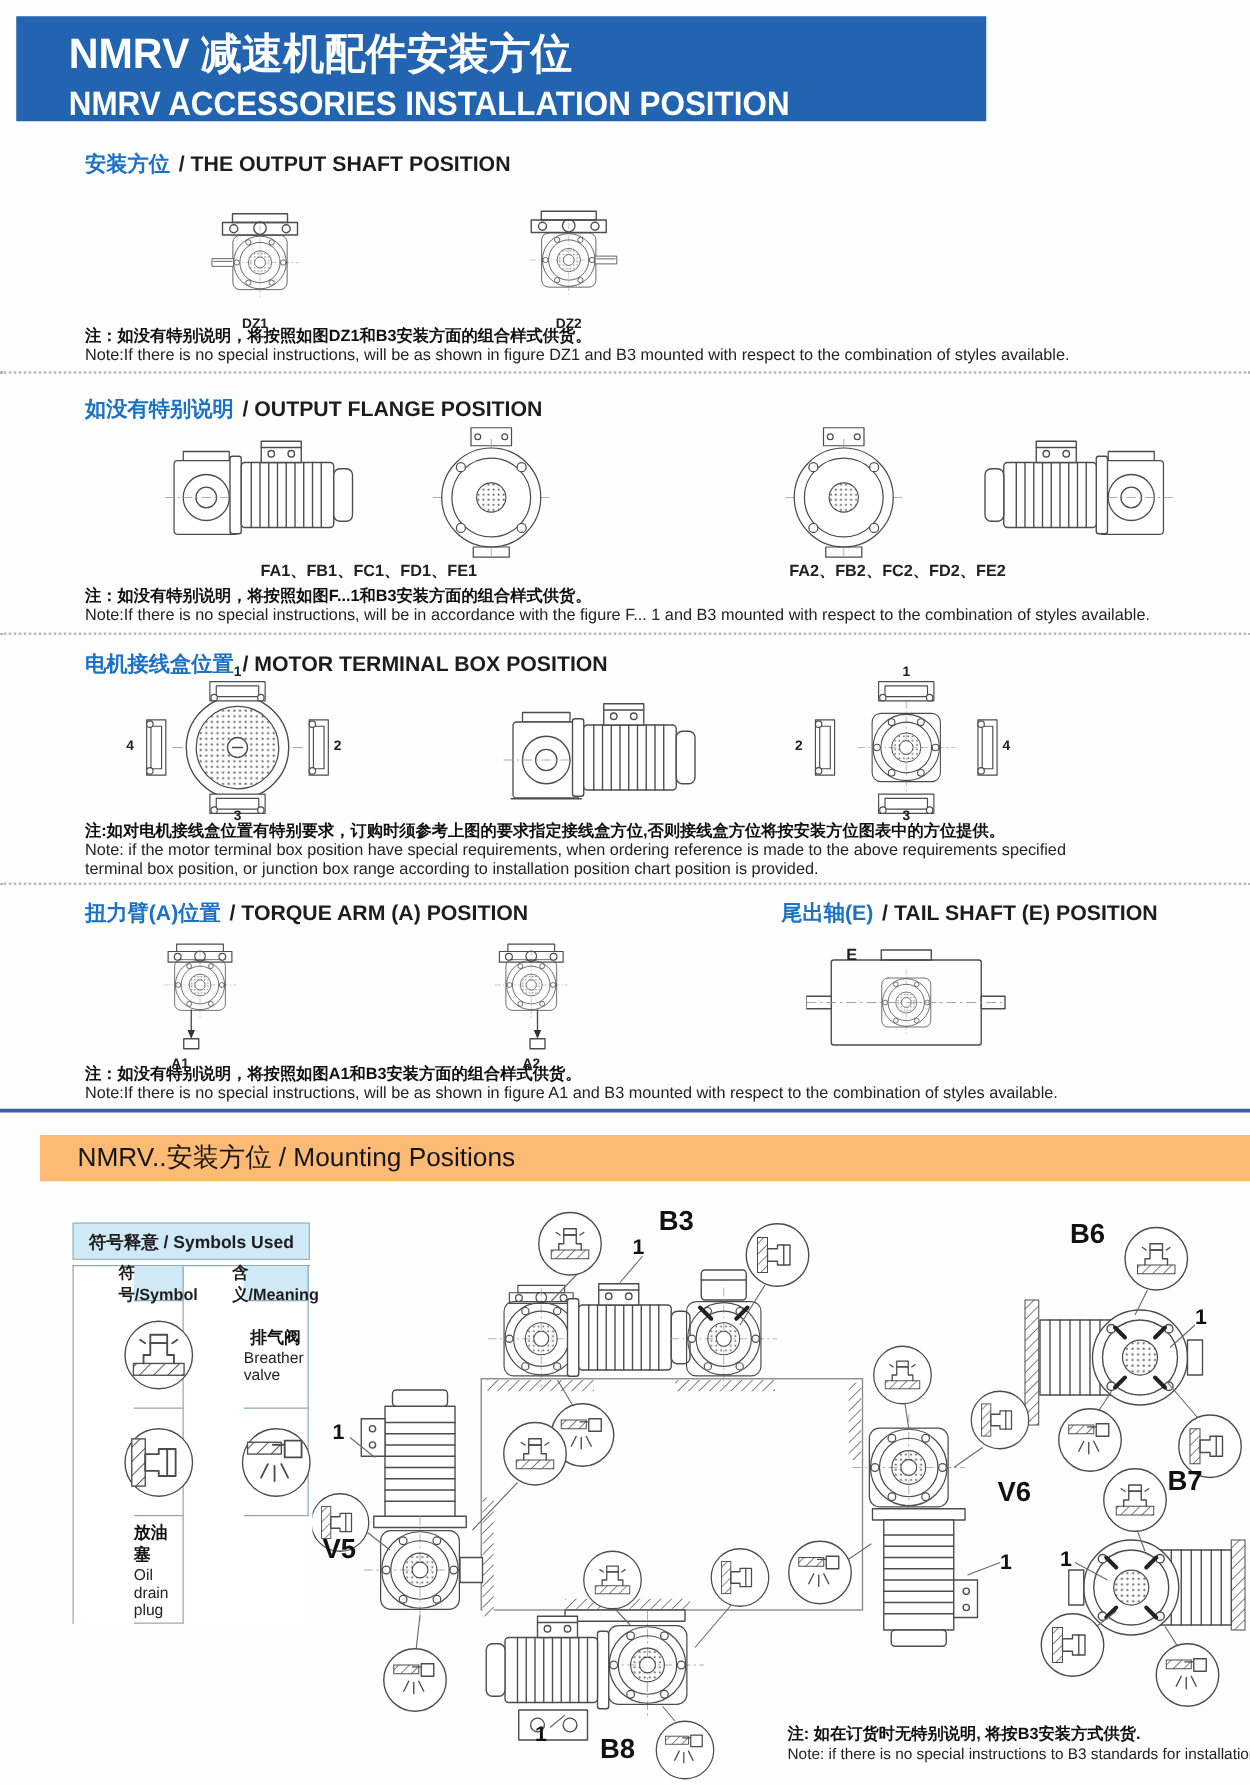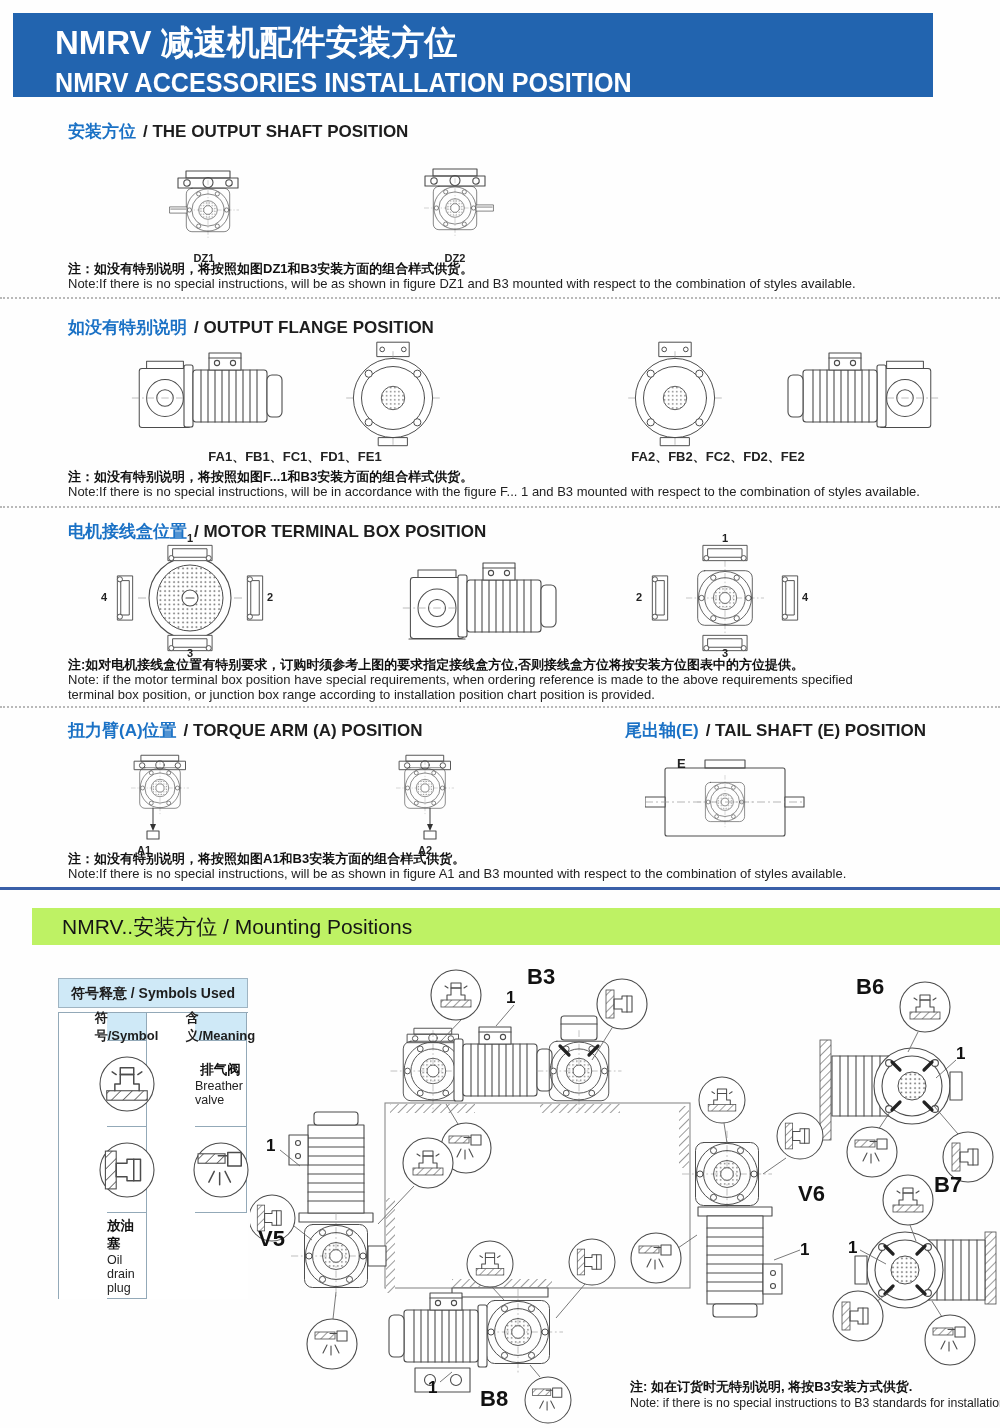--- a/index.html
+++ b/index.html
@@ -1,39 +1,39 @@
 <!DOCTYPE html>
 <html><head>
 <meta charset="utf-8">
 <style>
   html,body{margin:0;padding:0;background:#fff;}
   .page{position:relative;width:1000px;height:1428px;background:#fefefe;overflow:hidden;
         font-family:"Liberation Sans","DejaVu Sans",sans-serif;color:#1d1d1d;}
   .abs{position:absolute;}
   
-  .banner{left:13px;top:13px;width:920px;height:84px;background:#2264af;color:#fff;
+  .banner{left:13px;top:13px;width:776px;height:84px;background:#2264af;color:#fff;
           box-sizing:border-box;padding:5px 0 0 42px;}
   .banner .t1{font-size:34px;font-weight:bold;margin:2px 0 0;transform:scaleX(.97);transform-origin:left;white-space:nowrap;}
   .banner .t2{font-size:27px;font-weight:bold;margin:2px 0 0;transform:scaleX(.93);transform-origin:left;white-space:nowrap;}
   
   .sec-title{font-size:17px;font-weight:bold;white-space:nowrap;}
   .sec-title .zh{color:#1a71c5;}
   .sec-title .en{color:#1d1d1d;margin-left:7px;}
   
   .note-zh{font-size:13px;font-weight:bold;color:#101010;white-space:nowrap;}
   .note-en{font-size:13px;color:#222;white-space:nowrap;}
   
   .dot-sep{left:0;width:1000px;height:0;border-top:2px dotted #b9b9b9;}
   .blue-sep{left:0;width:1000px;height:3px;background:#3a5fa8;}
   
   .fig-label{font-size:11px;font-weight:bold;color:#222;text-align:center;}
   .grp-label{font-size:13px;font-weight:bold;color:#222;text-align:center;white-space:nowrap;}
   .numlbl{position:absolute;font-size:11px;font-weight:bold;color:#222;}
   
-  .lite-banner{left:32px;top:908px;width:968px;height:37px;background:#bef264;color:#151515;
+  .lite-banner{left:32px;top:908px;width:968px;height:37px;background:#fdba74;color:#151515;
                font-size:21px;line-height:37px;box-sizing:border-box;padding-left:30px;white-space:nowrap;}
   .sym-head{left:58px;top:978px;width:190px;height:30px;background:#cfe9f7;border:1px solid #9fb4c2;
             box-sizing:border-box;font-size:14px;font-weight:bold;text-align:center;line-height:28px;white-space:nowrap;}
   .sym-grid{left:58px;top:1012px;width:190px;display:grid;grid-template-columns:88px 100px;
             border-left:1px solid #93a9b8;border-top:1px solid #93a9b8;box-sizing:border-box;background:#fff;}
   .sym-cell{border-right:1px solid #93a9b8;border-bottom:1px solid #93a9b8;display:flex;
             flex-direction:column;align-items:center;justify-content:center;box-sizing:border-box;margin-left:48px;}
   .sym-colhead{height:28px;background:#cfe9f7;font-size:13px;font-weight:bold;justify-content:center;}
   .sym-row{height:86px;}
   .sym-zh{font-size:13.5px;font-weight:bold;color:#111;}

